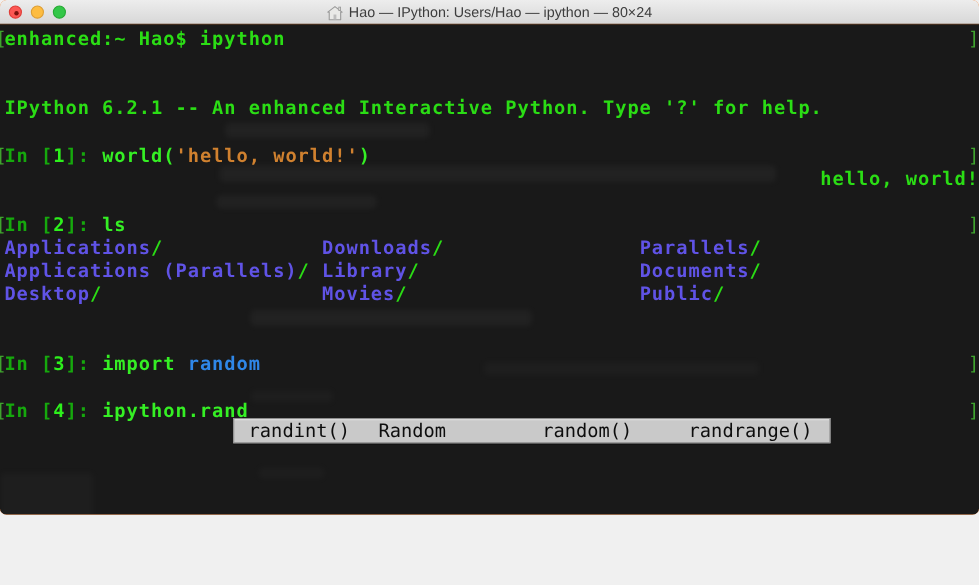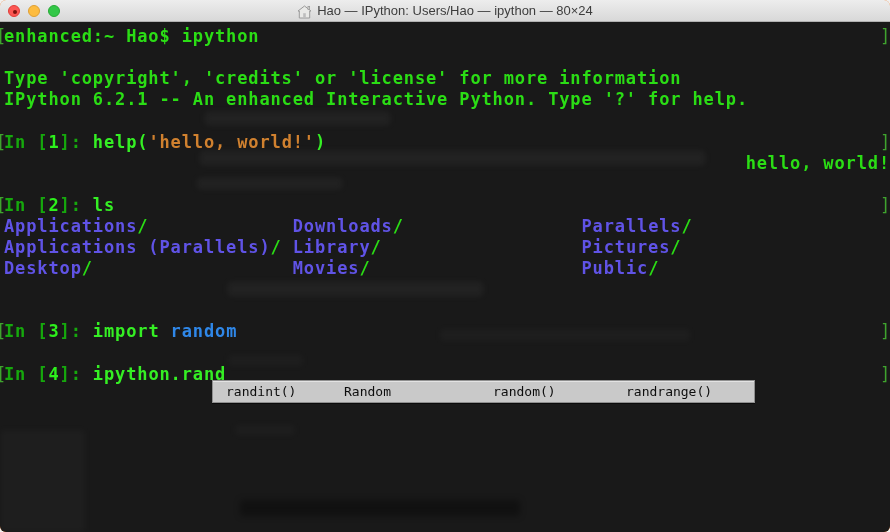--- a/index.html
+++ b/index.html
@@ -1,18 +1,18 @@
 <!DOCTYPE html>
 <html><head>
 <meta charset="utf-8">
 <style>
   html,body{margin:0;padding:0;background:#f0f0f0;}
   *{box-sizing:border-box;}
   .window{
-    position:relative;width:890px;height:532px;overflow:hidden;
+    position:relative;width:890px;height:468px;overflow:hidden;
     border-radius:6px;background:#f97316;
     font-family:"DejaVu Sans Mono","Liberation Mono",monospace;
     text-decoration:underline;
   }
   
   .titlebar{
     position:absolute;top:0;left:0;right:0;height:22px;
     background:linear-gradient(#ededed,#d8d8d8);
     border-bottom:1px solid #b1b1b1;
     display:flex;align-items:center;justify-content:center;
@@ -51,21 +51,21 @@
   .mark-r{left:880px;}
   
   .completion-menu{
     position:absolute;top:358px;left:212px;width:543px;height:23px;
     background:#c9c9c9;border:1px solid #8f8f8f;
     box-shadow:inset 0 1px 0 #e3e3e3, 0 1px 0 rgba(0,0,0,.55);
     z-index:5;
   }
   .ci{
     position:absolute;top:1px;height:21px;line-height:20px;
-    font-size:13px;color:#0d0d0d;font-weight:normal;white-space:pre;
+    font-size:17px;color:#0d0d0d;font-weight:normal;white-space:pre;
   }
   .ci0{left:13px;} .ci1{left:131px;} .ci2{left:280px;} .ci3{left:413px;}
   
   .ghost{position:absolute;border-radius:3px;filter:blur(3px);background:rgba(195,195,195,.055);}
   .ghost-dark{background:rgba(0,0,0,.32);}
   .ghost-faint{background:rgba(195,195,195,.03);}
 </style>
 </head>
 <body>
 
@@ -101,25 +101,24 @@
     <div class="ghost ghost-dark" style="left:240px;top:478px;width:280px;height:16px;"></div>
     <div class="ghost ghost-faint" style="left:0;top:408px;width:85px;height:102px;"></div>
 
     <div class="completion-menu">
       <span class="ci ci0">randint()</span>
       <span class="ci ci1">Random</span>
       <span class="ci ci2">random()</span>
       <span class="ci ci3">randrange()</span>
     </div>
   <div class="tline" style="top: 4px;"><span class="mark mark-l">[</span><span class="mark mark-r">]</span><span class="s-txt">enhanced:~ Hao$ ipython</span></div>
-      <div class="tline" style="top: 46.2px;"><span class="s-txt">Type 'copyright', 'credits' or 'license' for more information</span></div>
       <div class="tline" style="top: 67.3px;"><span class="s-txt">IPython 6.2.1 -- An enhanced Interactive Python. Type '?' for help.</span></div>
-      <div class="tline" style="top: 109.5px;"><span class="mark mark-l">[</span><span class="mark mark-r">]</span><span class="s-prompt">In [</span><span class="s-pnum">1</span><span class="s-prompt">]: </span><span class="s-input">help</span><span class="s-input">(</span><span class="s-str">'hello, world!'</span><span class="s-input">)</span></div>
+      <div class="tline" style="top: 109.5px;"><span class="mark mark-l">[</span><span class="mark mark-r">]</span><span class="s-prompt">In [</span><span class="s-pnum">1</span><span class="s-prompt">]: </span><span class="s-input">world</span><span class="s-input">(</span><span class="s-str">'hello, world!'</span><span class="s-input">)</span></div>
       <div class="tline" style="top: 130.6px; text-align: right;"><span class="s-txt">hello, world!</span></div>
       <div class="tline" style="top: 172.8px;"><span class="mark mark-l">[</span><span class="mark mark-r">]</span><span class="s-prompt">In [</span><span class="s-pnum">2</span><span class="s-prompt">]: </span><span class="s-input">ls</span></div>
       <div class="tline" style="top: 193.9px;"><span class="s-dir">Applications</span><span class="s-txt">/</span><span class="s-txt">             </span><span class="s-dir">Downloads</span><span class="s-txt">/</span><span class="s-txt">                </span><span class="s-dir">Parallels</span><span class="s-txt">/</span></div>
-      <div class="tline" style="top: 215px;"><span class="s-dir">Applications (Parallels)</span><span class="s-txt">/</span><span class="s-txt"> </span><span class="s-dir">Library</span><span class="s-txt">/</span><span class="s-txt">                  </span><span class="s-dir">Pictures</span><span class="s-txt">/</span></div>
+      <div class="tline" style="top: 215px;"><span class="s-dir">Applications (Parallels)</span><span class="s-txt">/</span><span class="s-txt"> </span><span class="s-dir">Library</span><span class="s-txt">/</span><span class="s-txt">                  </span><span class="s-dir">Documents</span><span class="s-txt">/</span></div>
       <div class="tline" style="top: 236.1px;"><span class="s-dir">Desktop</span><span class="s-txt">/</span><span class="s-txt">                  </span><span class="s-dir">Movies</span><span class="s-txt">/</span><span class="s-txt">                   </span><span class="s-dir">Public</span><span class="s-txt">/</span></div>
       <div class="tline" style="top: 299.4px;"><span class="mark mark-l">[</span><span class="mark mark-r">]</span><span class="s-prompt">In [</span><span class="s-pnum">3</span><span class="s-prompt">]: </span><span class="s-input">import</span><span class="s-txt"> </span><span class="s-mod">random</span></div>
       <div class="tline" style="top: 341.6px;"><span class="mark mark-l">[</span><span class="mark mark-r">]</span><span class="s-prompt">In [</span><span class="s-pnum">4</span><span class="s-prompt">]: </span><span class="s-input">ipython.rand</span></div>
     </div>
 
 </div>
 
 </body></html>

